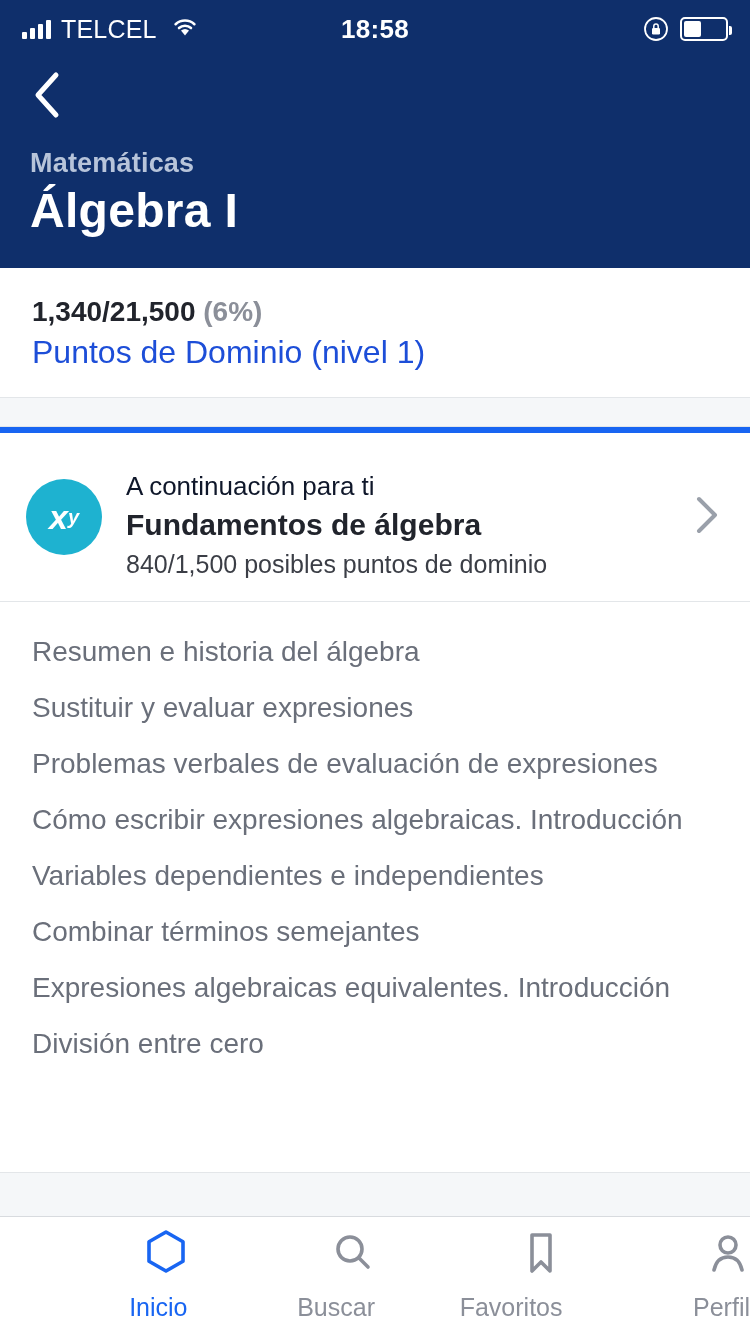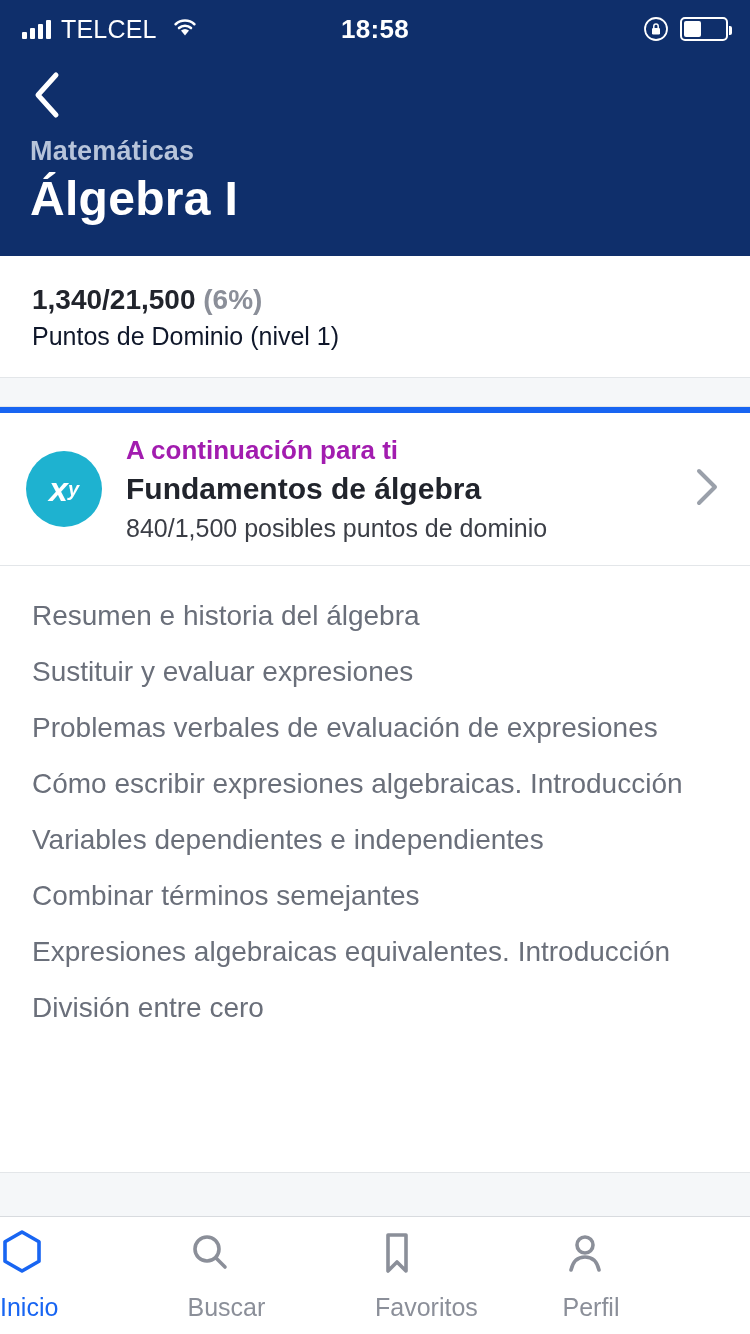--- a/index.html
+++ b/index.html
@@ -56,21 +56,21 @@
     color:#ffffff;
     padding:12px 30px 30px 30px;
     flex:0 0 auto;
   }
   .back-btn {
     width:50px; height:50px;
     display:flex; align-items:center;
     cursor:pointer;
   }
   .header-sub {
-    margin-top:16px;
+    margin-top:28px;
     font-size:27px;
     color:#b7c4da;
     font-weight:600;
     letter-spacing:0.2px;
   }
   .header-title {
     margin-top:4px;
     font-size:48px;
     font-weight:bold;
     letter-spacing:0.3px;
@@ -81,21 +81,21 @@
     background:#ffffff;
     padding:28px 32px 26px 32px;
     flex:0 0 auto;
   }
   .mastery-points {
     font-size:28px; font-weight:bold; color:#21242c;
   }
   .mastery-points .pct { color:#8b8f99; font-weight:bold; }
   .mastery-label {
     margin-top:6px;
-    font-size:25px; color:#0f172a;
+    font-size:32px; color:#1d4ed8;
   }
 
   .divider-gap { height:30px; background:#f5f7f9; border-top:1px solid #e3e6e9; border-bottom:1px solid #e3e6e9; flex:0 0 auto; }
 
   
   .next-rule { height:6px; background:#1865f2; flex:0 0 auto; }
   .next-card {
     display:flex; align-items:center;
     padding:22px 20px 22px 26px;
     border-bottom:1px solid #e3e6e9;
@@ -106,21 +106,21 @@
   .next-badge {
     width:76px; height:76px; border-radius:50%;
     background:#1eb2d0;
     color:#ffffff;
     display:flex; align-items:center; justify-content:center;
     font-size:34px; font-style:italic; font-weight:bold;
     flex:0 0 auto;
   }
   .next-badge sup { font-size:20px; font-style:italic; }
   .next-text { margin-left:24px; flex:1 1 auto; }
-  .next-eyebrow { color:#a21caf; font-size:26px; font-weight:700; }
+  .next-eyebrow { color:#0f172a; font-size:26px; font-weight:400;margin-top:16px; }
   .next-title { color:#21242c; font-size:30px; font-weight:bold; margin-top:6px; }
   .next-meta { color:#3b3e46; font-size:25px; margin-top:8px; }
   .chev-right { flex:0 0 auto; padding-right:10px; }
 
   
   .lessons {
     flex:1 1 auto;
     padding:22px 0 0 0;
     overflow:hidden;
     background:#ffffff;
@@ -138,21 +138,21 @@
   
   .tabbar {
     height:118px;
     background:#ffffff;
     border-top:1px solid #d8dbdf;
     display:flex;
     flex:0 0 auto;
   }
   .tab {
     flex:1 1 0;
-    display:flex; flex-direction:column; align-items:flex-start; justify-content:center;
+    display:flex; flex-direction:column; align-items:flex-end; justify-content:center;
     gap:12px;
     cursor:pointer;
     color:#8b8f99;
   }
   .tab.active { color:#1865f2; }
   .tab-label { font-size:25px; }
 </style>
 </head>
 <body>
 

